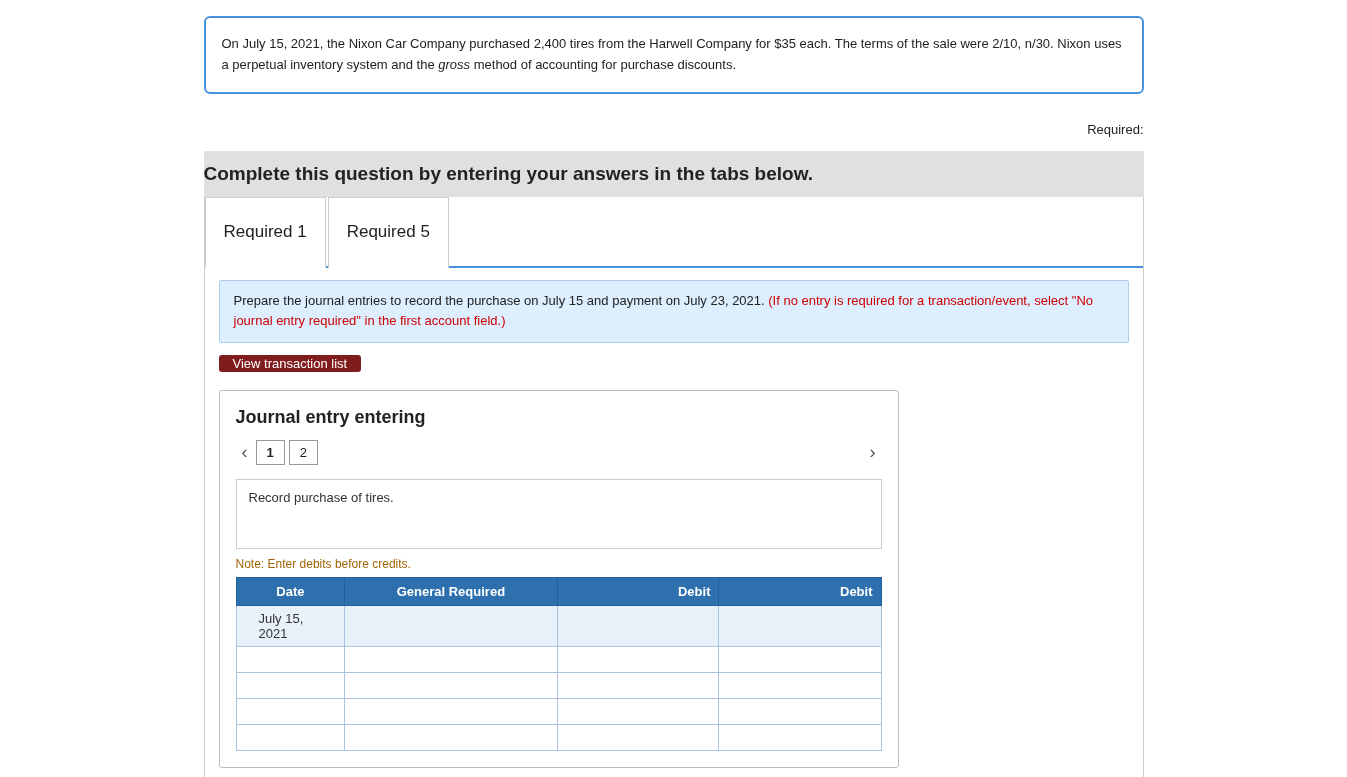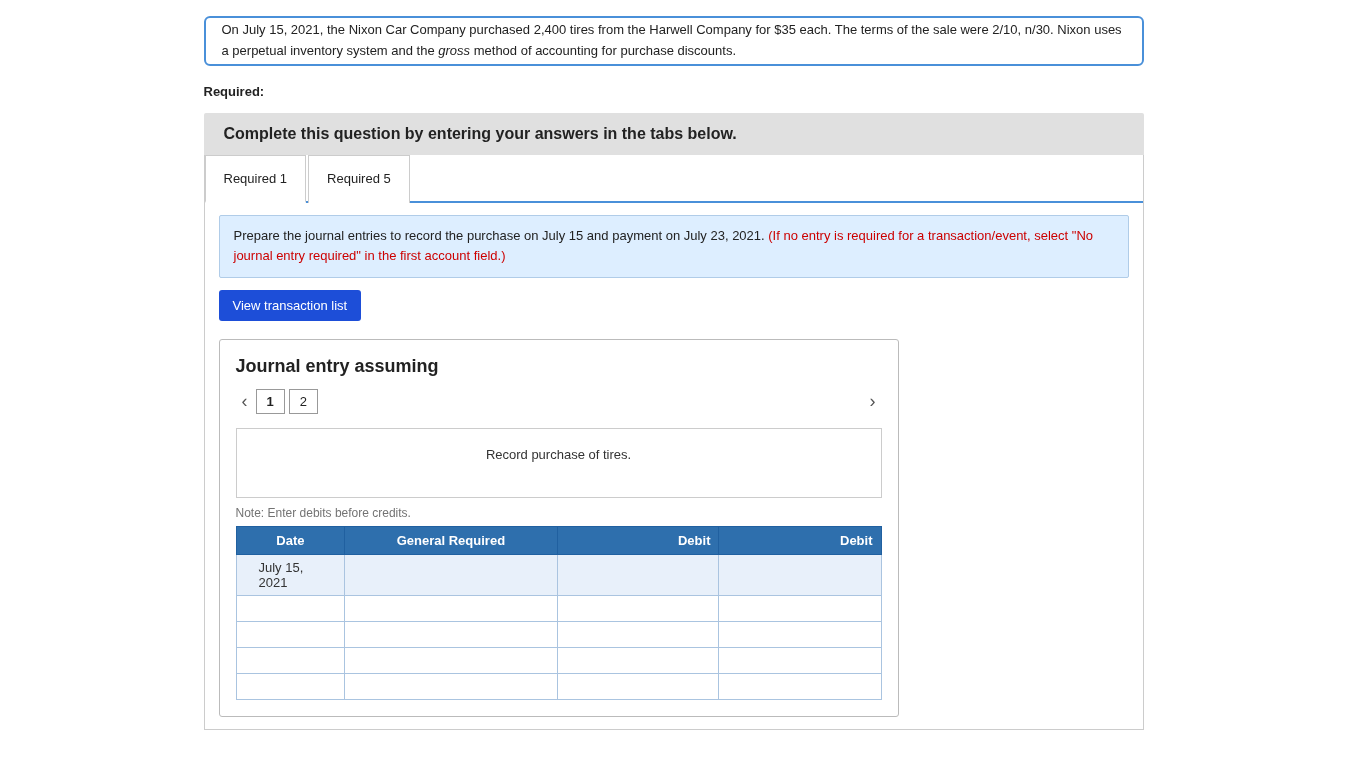--- a/index.html
+++ b/index.html
@@ -11,65 +11,66 @@
       padding: 0;
     }
     .page-container {
       max-width: 980px;
       margin: 0 auto;
       padding: 16px 20px;
     }
     .scenario-box {
       border: 2px solid #4a90d9;
       border-radius: 6px;
-      padding: 2px 16px;
-      margin-bottom: 18px;
+      padding: 16px 16px;
+      margin-bottom: 28px;
       font-size: 13px;
       line-height: 1.6;
     }
     .scenario-box em {
       font-style: italic;
     }
     .required-section {
       margin-bottom: 14px;
     }
     .required-section .required-label {
-      font-weight: bold;
+      font-weight: normal;
       margin-bottom: 8px;
       display: block;
+      text-align: right;
     }
     .required-section p {
       font-size: 13px;
       line-height: 1.7;
     }
     .complete-bar {
       background: #e0e0e0;
-      padding: 12px 20px;
+      padding: 12px 0;
       font-weight: bold;
-      font-size: 16px;
+      font-size: 19px;
       margin-bottom: 0;
       border-radius: 2px 2px 0 0;
     }
     .tabs-area {
       border: 1px solid #ccc;
       border-top: none;
       background: #fff;
     }
     .tabs-row {
       display: flex;
       border-bottom: 2px solid #4a90d9;
       background: #fff;
     }
     .tab {
-      padding: 15px 18px;
+      padding: 24px 18px;
       border: 1px solid #ccc;
       border-bottom: none;
       cursor: pointer;
       background: #fff;
-      font-size: 13px;
+      font-size: 17px;
       margin-right: 2px;
       margin-bottom: -2px;
       position: relative;
     }
     .tab.active {
       background: #fff;
       border-bottom: 2px solid #fff;
       font-weight: normal;
       z-index: 1;
     }
@@ -82,24 +83,24 @@
       padding: 10px 14px;
       font-size: 13px;
       line-height: 1.6;
       margin-bottom: 12px;
       border-radius: 2px;
     }
     .instruction-blue span.red {
       color: #cc0000;
     }
     .view-transaction-btn {
-      background: #1d4ed8;
+      background: #7f1d1d;
       color: #fff;
       border: none;
-      padding: 8px 14px;
+      padding: 1px 14px;
       font-size: 13px;
       cursor: pointer;
       border-radius: 3px;
       margin-bottom: 18px;
       display: inline-block;
     }
     .worksheet-box {
       border: 1px solid #bbb;
       border-radius: 3px;
       padding: 16px;
@@ -131,29 +132,28 @@
       background: #fff;
       min-width: 28px;
       text-align: center;
     }
     .page-num.active {
       background: #fff;
       font-weight: bold;
     }
     .record-box {
       border: 1px solid #ccc;
-      padding: 18px 12px;
+      padding: 10px 12px;
       margin-bottom: 8px;
       min-height: 70px;
       font-size: 13px;
       color: #333;
-      text-align: center;
     }
     .note-text {
-      color: #737373;
+      color: #a16207;
       font-size: 12px;
       margin-bottom: 6px;
     }
     .journal-table {
       width: 100%;
       border-collapse: collapse;
       font-size: 13px;
     }
     .journal-table th {
       background: #2e6fad;
@@ -239,21 +239,21 @@
           <span class="red">(If no entry is required for a transaction/event, select "No journal entry required" in the first account field.)</span>
         </div>
 
         
         <button class="view-transaction-btn">
           <span>View transaction list</span>
         </button>
 
         
         <div class="worksheet-box">
-          <div class="worksheet-title">Journal entry assuming</div>
+          <div class="worksheet-title">Journal entry entering</div>
 
           <div class="nav-row">
             <span class="nav-arrow">‹</span>
             <div class="page-num active">
               <span>1</span>
             </div>
             <div class="page-num">
               <span>2</span>
             </div>
             <span class="nav-arrow nav-right">›</span>

